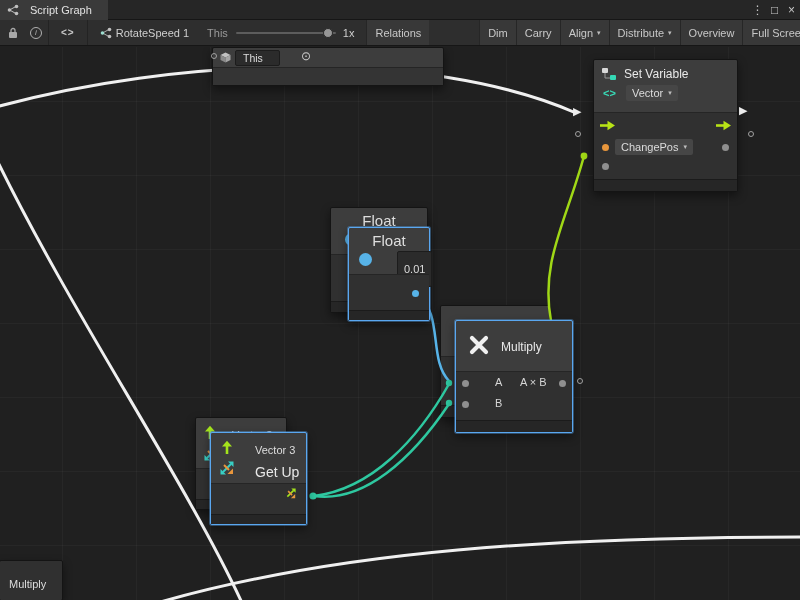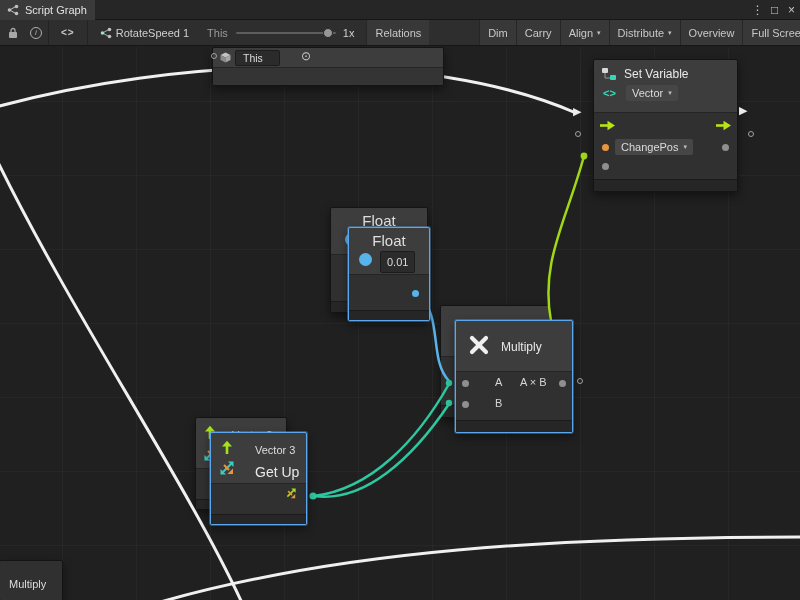--- a/index.html
+++ b/index.html
@@ -3,21 +3,21 @@
 <meta charset="utf-8">
 <style>
   * { box-sizing: border-box; margin: 0; padding: 0; }
   html,body { width:800px; height:600px; overflow:hidden; background:#191919;
     font-family:"Liberation Sans", sans-serif; -webkit-user-select:none; user-select:none; }
   .window { position:relative; width:800px; height:600px; background:#202020; overflow:hidden; }
 
   
   .titlebar { position:absolute; top:0; left:0; right:0; height:20px; background:#262626;
     border-bottom:1px solid #161616; display:flex; align-items:center; z-index:10; }
-  .tab { height:20px; display:flex; align-items:center; gap:6px; padding:0 8px 0 7px;
+  .tab { height:20px; display:flex; align-items:center; gap:11px; padding:0 16px 0 7px;
     background:#3a3a3a; color:#e2e2e2; font-size:11px; }
   .win-controls { margin-left:auto; display:flex; align-items:center; color:#c6c6c6; font-size:12px; }
   .win-controls span { width:17px; text-align:center; cursor:default; }
 
   
   .toolbar { position:absolute; top:20px; left:0; width:800px; height:26px; background:#2e2e2e;
     border-bottom:1px solid #161616; display:flex; align-items:center; font-size:11px; color:#c0c0c0;
     white-space:nowrap; overflow:hidden; z-index:10; }
   .tsep { width:1px; height:26px; background:#232323; margin:0 6px; flex:0 0 auto; }
   .tico { flex:0 0 auto; display:flex; align-items:center; }
@@ -90,21 +90,21 @@
 
   
   .floatghost-node { left:330px; top:160px; width:98px; height:106px; }
   .floatghost-node .nbody { top:46px; bottom:11px; }
   .floatghost-node .nfooter { height:11px; }
   .fg-circle { left:14px; top:25px; }
   .float-node { left:348px; top:180px; width:82px; height:94px; }
   .float-node .nbody { top:46px; bottom:10px; }
   .float-node .nfooter { height:10px; }
   .f-circle { left:10px; top:25px; }
-  .float-value { left:31px; top:23px; background:#2b2b2b; border:1px solid #1a1a1a; padding:4px 6px;justify-content:center; }
+  .float-value { left:48px; top:23px; background:#2b2b2b; border:1px solid #1a1a1a; padding:11px 6px;justify-content:center; }
   .f-out { left:63px; top:62px; }
 
   
   .multighost-node { left:440px; top:258px; width:110px; height:113px; }
   .multighost-node .nbody { top:50px; bottom:12px; }
   .multighost-node .nfooter { height:12px; }
   .mg-x { position:absolute; left:13px; top:13px; }
   .multiply-node { left:455px; top:273px; width:118px; height:113px; }
   .multiply-node .nbody { top:50px; bottom:12px; }
   .multiply-node .nfooter { height:12px; }

